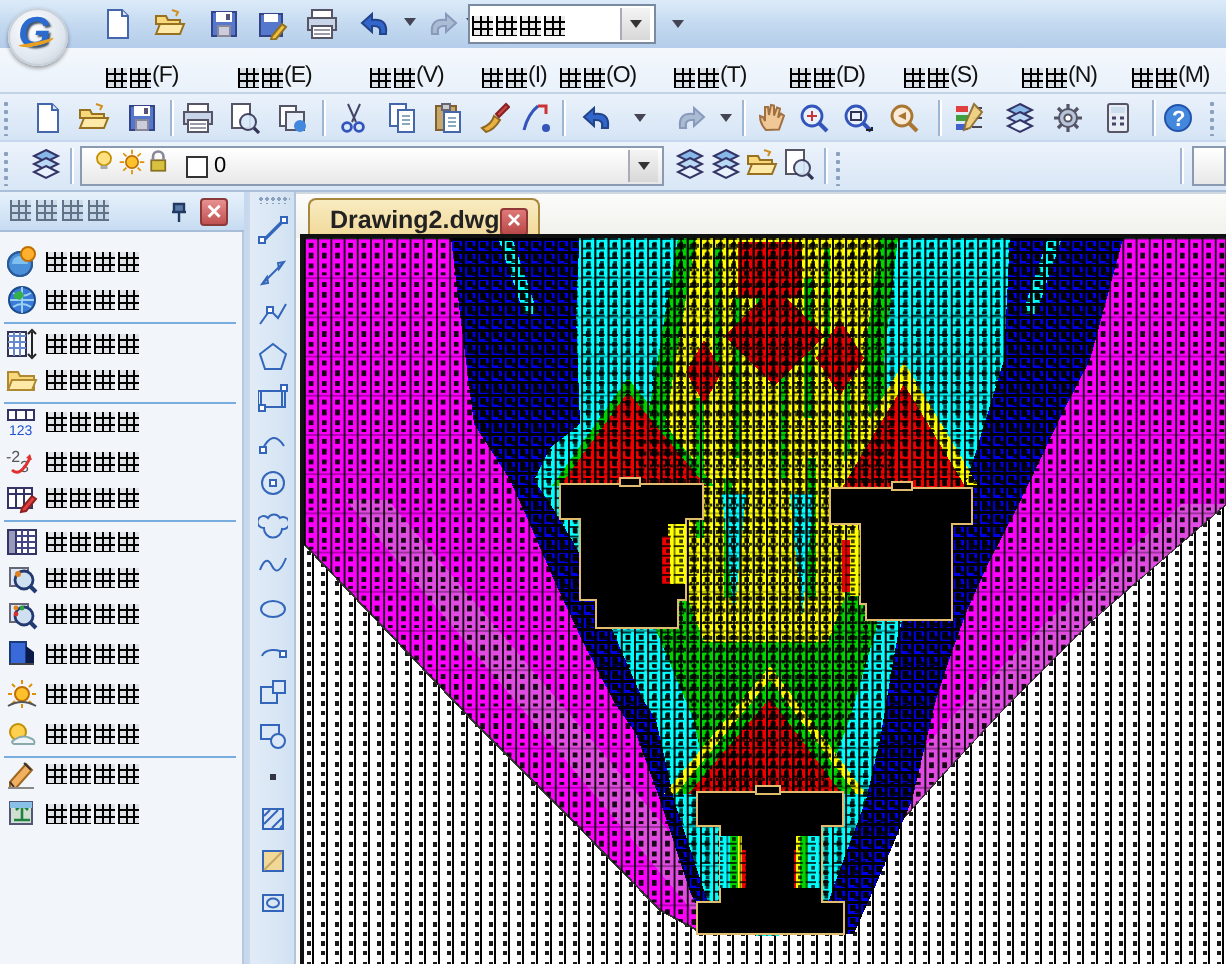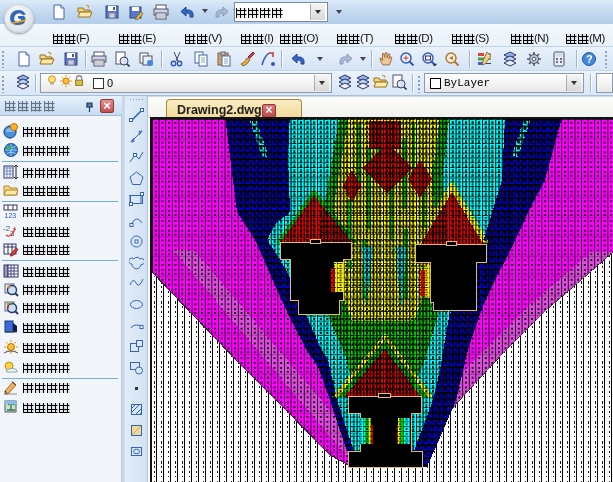--- a/index.html
+++ b/index.html
@@ -30,21 +30,21 @@
 .pic{width:16px;height:16px;display:inline-block}
 .ptx{margin-left:3px;white-space:nowrap}
 .pdiv{position:absolute;left:2px;width:116px;height:1px;background:#77aede}
 #pin{position:absolute;left:85px;top:4px;width:11px;height:12px}
 #pclose{position:absolute;left:100px;top:3px;width:14px;height:14px;background:linear-gradient(#e89090,#c05050);border:1px solid #8b3a3a;border-radius:2px;color:#fff;font-size:13px;font-weight:bold;text-align:center;line-height:11px}
 #dtool{position:absolute;left:124px;top:96px;width:24px;height:386px;background:linear-gradient(90deg,#e2ecf8,#d2e2f2);border-right:1px solid #b0c4dc;border-left:1px solid #cdd9ea}
 #dtool .grip2{position:absolute;left:4px;top:2px;width:16px;height:4px;background-image:radial-gradient(circle,#8aa0bc 0.9px,transparent 1px);background-size:3px 3px}
 .dti{position:absolute;left:4px;width:15px;height:15px}
 #docarea{position:absolute;left:148px;top:96px;width:465px;height:386px;background:#fafaf8}
 #tabbar{position:absolute;left:0;top:0;width:465px;height:23px;background:linear-gradient(#fcfcfa,#f0f0ec);border-top:1px solid #d0d8e2}
-#tab{position:absolute;left:18px;top:2px;width:136px;height:21px;background:linear-gradient(#f9ecc2,#f0d795);border:1px solid #a8863e;border-bottom:none;border-radius:4px 4px 0 0;transform:skewX(0deg)}
+#tab{position:absolute;left:6px;top:2px;width:116px;height:21px;background:linear-gradient(#f9ecc2,#f0d795);border:1px solid #a8863e;border-bottom:none;border-radius:4px 4px 0 0;transform:skewX(0deg)}
 #tab .tname{position:absolute;left:10px;top:3px;font-size:12.5px;font-weight:bold;color:#222}
 #tab .tx{position:absolute;left:95px;top:3.5px;width:14px;height:14px;background:linear-gradient(#e07878,#b84848);border:1px solid #903838;border-radius:2px;color:#fff;font-size:12px;font-weight:bold;text-align:center;line-height:11px}
 #canvas{position:absolute;left:2px;top:21px;width:463px;height:365px;border-left:2px solid #111;border-top:2px solid #111;background:#fff;overflow:hidden}
 </style></head><body>
 <div id="row1">
     <div class="t1i" style="left:51px"><svg width="16" height="16" viewBox="0 0 16 16">
         <path d="M3,1 h7 l3,3 v11 h-10z" fill="#fff" stroke="#4466aa"></path>
         <path d="M10,1 v3 h3" fill="#dce8f8" stroke="#4466aa"></path>
       </svg></div>
     <div class="t1i" style="left:77px"><svg width="16" height="16" viewBox="0 0 16 16">
@@ -297,25 +297,20 @@
         <path d="M1,13 l2,-5 h12 l-2,5z" fill="#ffe9a8" stroke="#977020"></path>
         <path d="M9,1 l3,1 -1,2" fill="none" stroke="#d09020"></path>
       </svg></div>
 <div class="t2i" style="left:391px;top:3px"><svg width="16" height="16" viewBox="0 0 16 16">
         <rect x="2" y="1" width="9" height="12" fill="#fff" stroke="#556"></rect>
         <circle cx="10" cy="10" r="4" fill="#d8e8f8" stroke="#335" opacity="0.9"></circle>
         <path d="M13,13 l2.5,2.5" stroke="#335" stroke-width="1.6"></path>
       </svg></div>
 <div class="vsep" style="left:412px;top:3px;height:18px"></div>
 <div class="grip" style="left:417px;top:4px"></div>
-<div class="combo" style="left:424px;width:160px">
- <span class="swatch" style="background:#fff;border-color:#000;margin-left:5px"></span>
- <span style="font-size:11px;color:#000;margin-left:3px;font-family:'Liberation Mono',monospace">ByLayer</span>
- <span class="cArr"></span>
-</div>
 <div class="vsep" style="left:590px;top:3px;height:18px"></div>
 <div class="combo" style="left:596px;width:17px"></div>
   </div>
 <div id="logo">
     <span>G</span>
     <i></i>
   </div>
 <div id="panel">
 <div id="ptitle">
       <span class="tx"><i class="cj cjt"></i><i class="cj cjt"></i><i class="cj cjt"></i><i class="cj cjt"></i></span>

